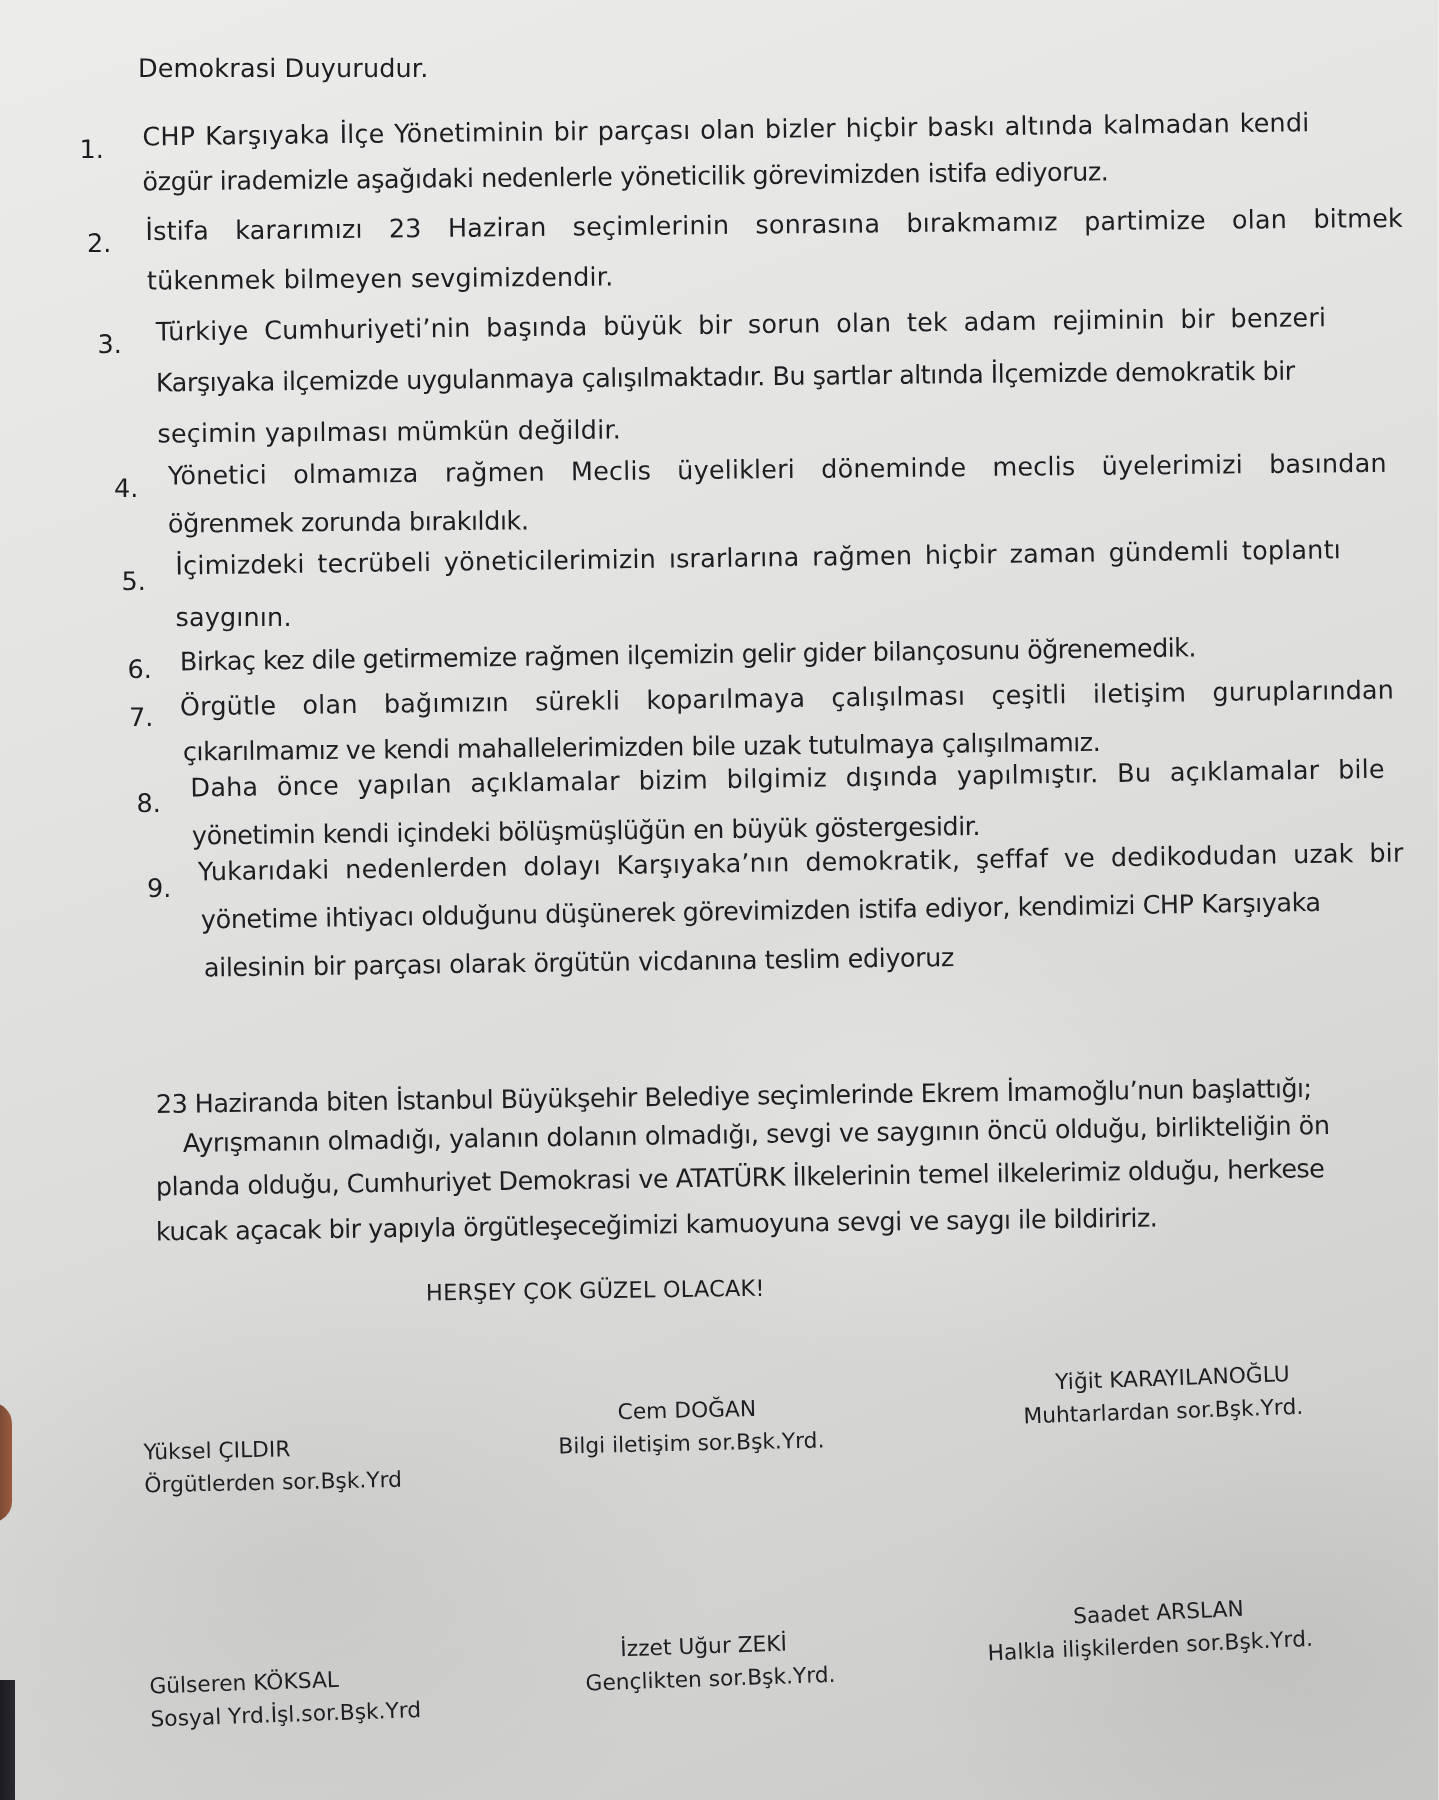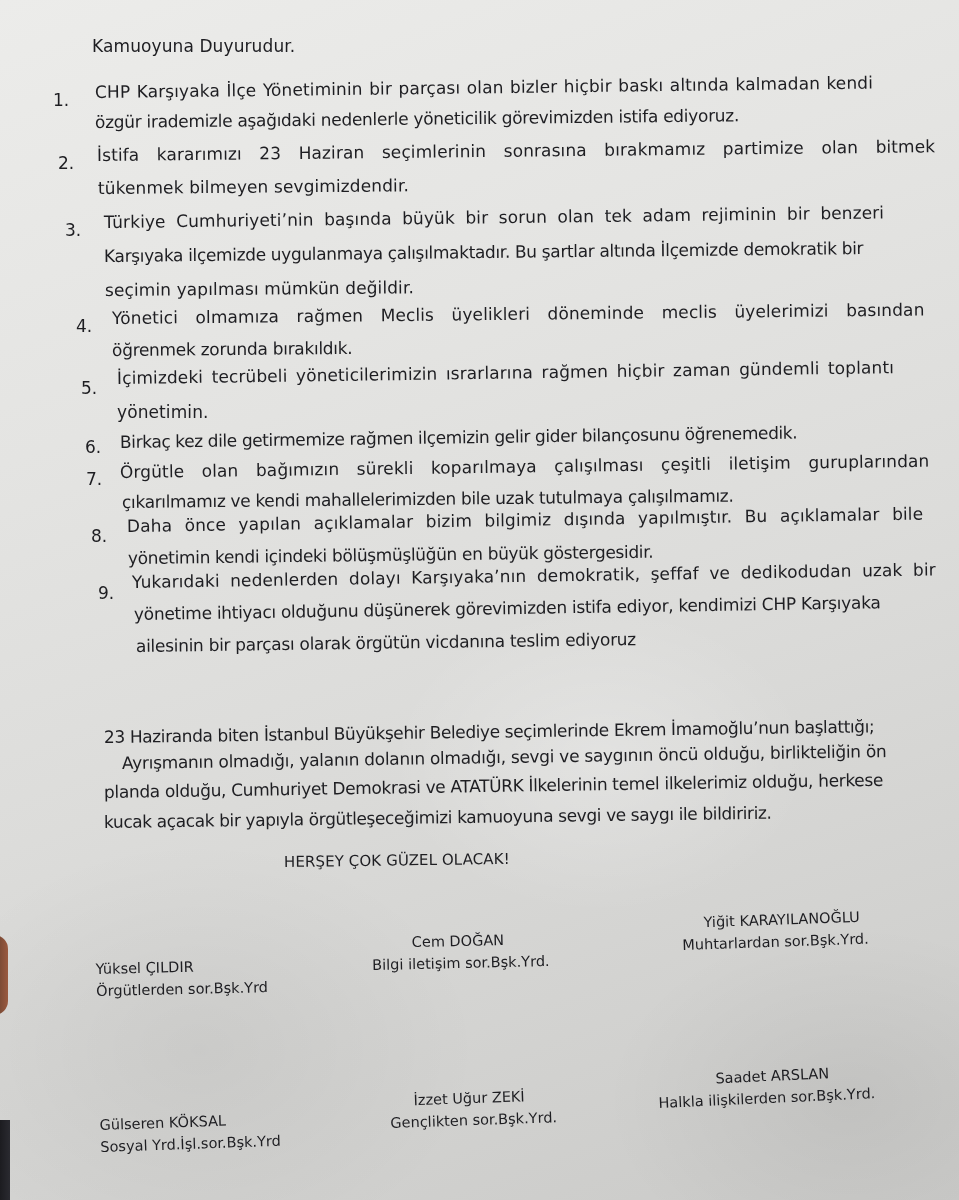--- a/index.html
+++ b/index.html
@@ -32,21 +32,21 @@
   .sig .n, .sig .r { display:block; }
 </style>
 </head>
 <body>
 
 <div class="shade"></div>
 <div class="finger"></div>
 <div class="edge-dark"></div>
 
 <div>
-  <div class="line title" style="left:92px;top:36px;">Kamuoyuna Duyurudur.</div>
+  <div class="line title" style="left:92px;top:36px;">Demokrasi Duyurudur.</div>
 
   <div>
     <div class="num" style="left:53px;top:90px;">1.</div>
     <div class="line" style="left:95px;top:82px;transform:rotate(-0.7deg);transform-origin:left;word-spacing:1px;">CHP Karşıyaka  İlçe Yönetiminin bir parçası olan bizler hiçbir baskı altında kalmadan kendi</div>
     <div class="line" style="left:95px;top:112px;transform:rotate(-0.6deg);transform-origin:left;letter-spacing:-0.3px;">özgür irademizle aşağıdaki nedenlerle yöneticilik görevimizden istifa ediyoruz.</div>
   </div>
 
   <div>
     <div class="num" style="left:58px;top:153px;">2.</div>
     <div class="line" style="left:97px;top:145px;transform:rotate(-0.6deg);transform-origin:left;word-spacing:12px;">İstifa kararımızı 23 Haziran seçimlerinin sonrasına bırakmamız partimize olan bitmek</div>
@@ -62,21 +62,21 @@
 
   <div>
     <div class="num" style="left:76px;top:316px;">4.</div>
     <div class="line" style="left:112px;top:308px;transform:rotate(-0.6deg);transform-origin:left;word-spacing:12px;">Yönetici olmamıza rağmen Meclis üyelikleri döneminde meclis üyelerimizi basından</div>
     <div class="line" style="left:112px;top:340px;transform:rotate(-0.5deg);transform-origin:left;letter-spacing:-0.3px;">öğrenmek zorunda bırakıldık.</div>
   </div>
 
   <div>
     <div class="num" style="left:81px;top:378px;">5.</div>
     <div class="line" style="left:117px;top:368px;transform:rotate(-0.8deg);transform-origin:left;word-spacing:3px;">İçimizdeki tecrübeli yöneticilerimizin ısrarlarına rağmen hiçbir zaman gündemli toplantı</div>
-    <div class="line" style="left:117px;top:402px;">yönetimin.</div>
+    <div class="line" style="left:117px;top:402px;">saygının.</div>
   </div>
 
   <div>
     <div class="num" style="left:85px;top:437px;">6.</div>
     <div class="line" style="left:120px;top:432px;transform:rotate(-0.8deg);transform-origin:left;letter-spacing:-0.4px;">Birkaç kez dile getirmemize rağmen ilçemizin gelir gider bilançosunu öğrenemedik.</div>
   </div>
 
   <div>
     <div class="num" style="left:86px;top:469px;">7.</div>
     <div class="line" style="left:120px;top:462px;transform:rotate(-0.8deg);transform-origin:left;word-spacing:12px;">Örgütle olan bağımızın sürekli koparılmaya çalışılması çeşitli iletişim guruplarından</div>

